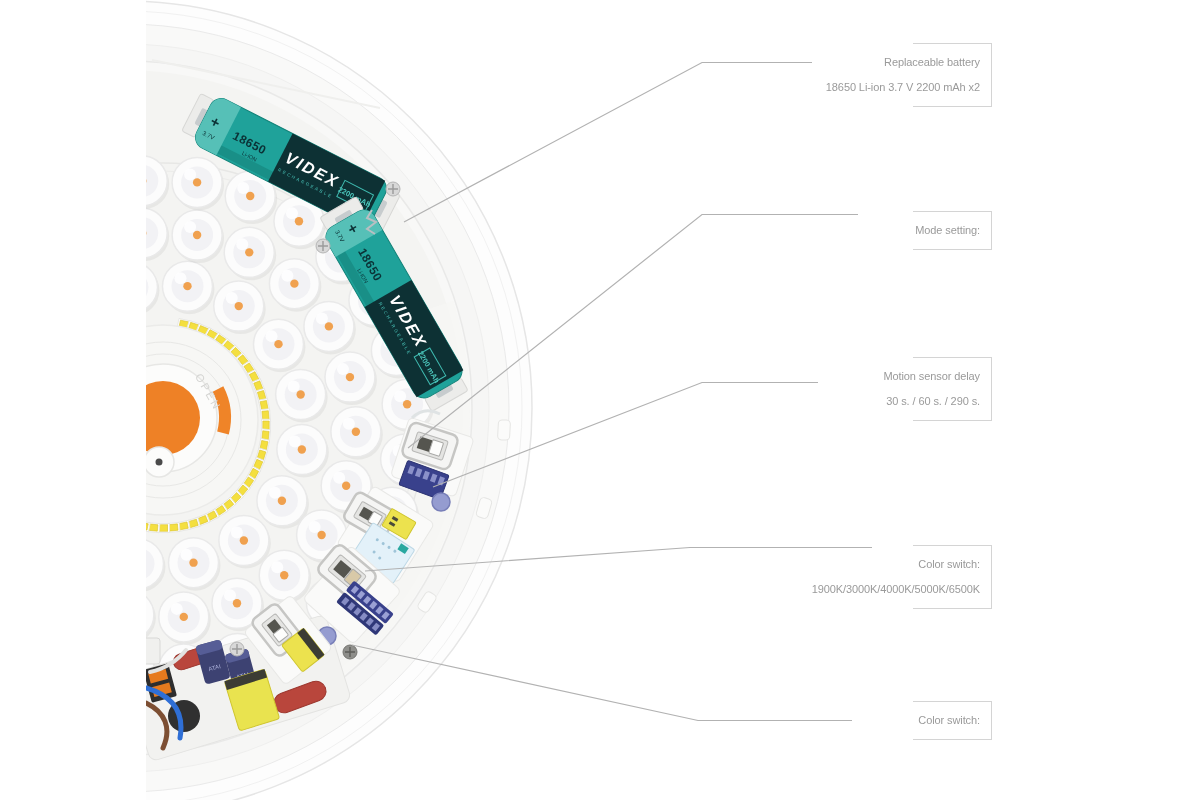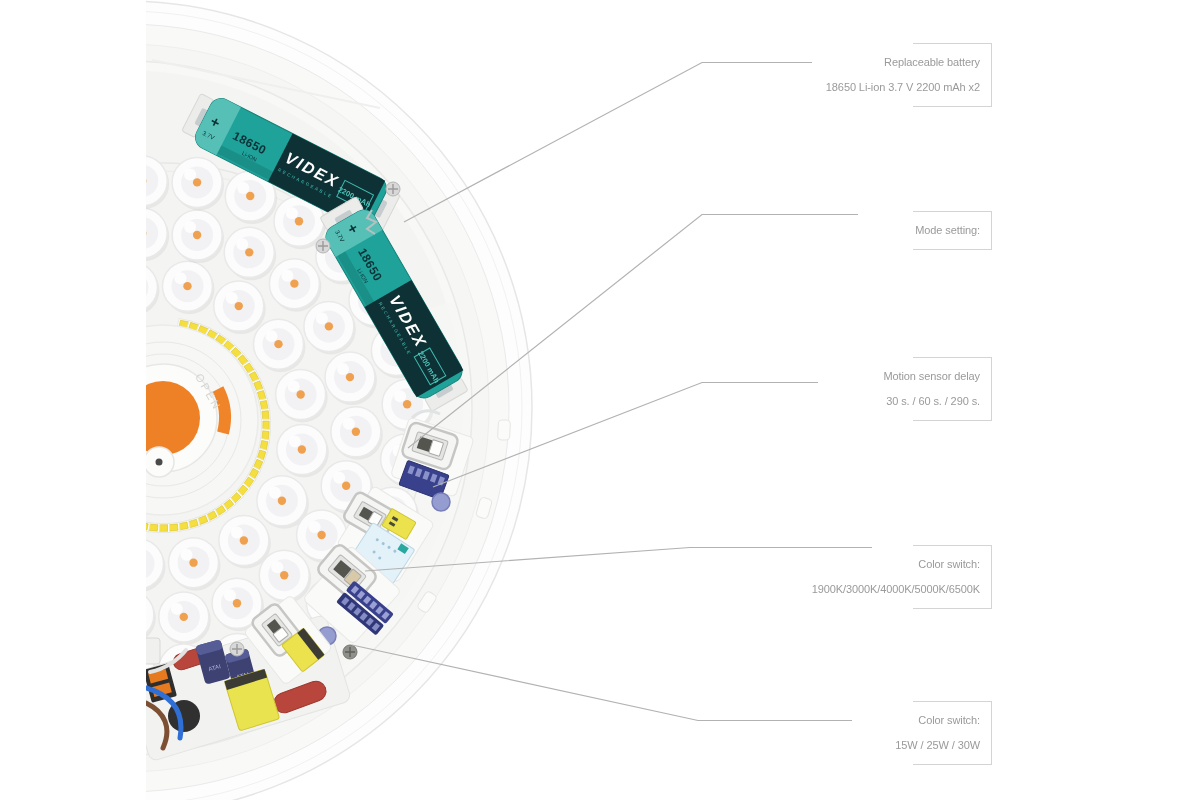--- a/index.html
+++ b/index.html
@@ -700,16 +700,15 @@
 
   <div class="callout" style="top:552px">
     <div class="bracket"></div>
     <div class="c-title">Color switch:</div>
     <div class="c-detail">1900K/3000K/4000K/5000K/6500K</div>
   </div>
 
   <div class="callout" style="top:708px">
     <div class="bracket"></div>
     <div class="c-title">Color switch:</div>
-    <div class="c-detail">15W / 25W / 30W</div>
   </div>
 
 </div>
 
 </body></html>

